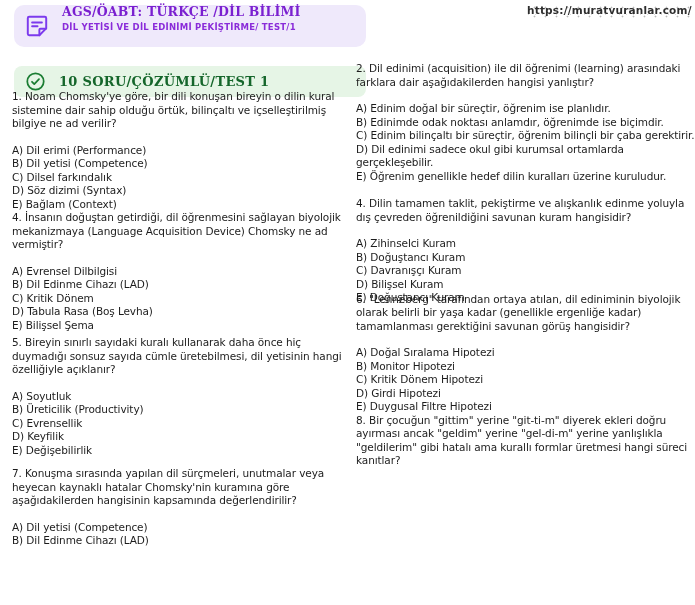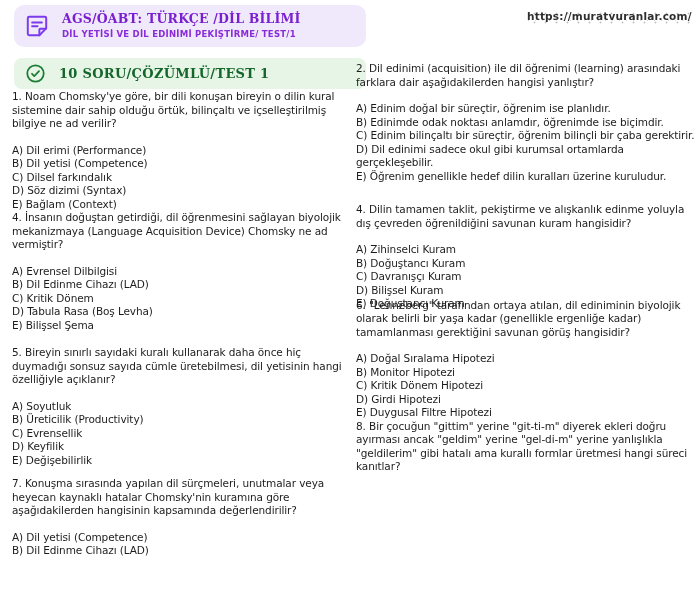--- a/index.html
+++ b/index.html
@@ -7,51 +7,51 @@
     position:relative;width:695px;height:605px;overflow:hidden;
     background:#ffffff;
     font-family:"DejaVu Sans",sans-serif;
     color:#1c1c1c;
   }
   
   .header-box{
     position:absolute;left:14px;top:5px;width:352px;height:42px;
     background:var(--purple-bg,#efe9fb);
     border-radius:10px;
-    display:flex;align-items:center;gap:12px;
+    display:flex;gap:12px;
     padding-left:10px;box-sizing:border-box;
   }
   .icon-wrap{display:flex;align-items:center;justify-content:center;flex:0 0 auto;}
   .header-text{display:flex;flex-direction:column;gap:3px;}
   .header-title{
     font-family:"DejaVu Serif",serif;font-weight:bold;
     font-size:12.5px;line-height:14px;letter-spacing:.2px;
     color:var(--purple-title,#7a1fd0);
   }
   .header-subtitle{
     font-family:"DejaVu Sans",sans-serif;font-weight:bold;
     font-size:8.5px;line-height:11px;letter-spacing:.25px;
     color:var(--purple-sub,#8a2bd9);
   }
   
   .watermark{
-    position:absolute;left:527px;top:8px;width:164px;height:18px;
+    position:absolute;left:527px;top:2px;width:164px;height:18px;
     text-align:center;
     font-family:"DejaVu Sans",sans-serif;font-weight:bold;
     font-size:10.5px;line-height:17px;letter-spacing:.2px;
     color:#2e2e2e;
     background-image:
       radial-gradient(circle, rgba(70,70,70,.38) .8px, transparent 1.1px),
       radial-gradient(circle, rgba(70,70,70,.22) .7px, transparent 1px);
     background-size:11px 9px,7px 13px;
     background-position:2px 1px,5px 6px;
   }
   
   .badge{
-    position:absolute;left:14px;top:58px;width:352px;height:31px;
+    position:absolute;left:14px;top:66px;width:352px;height:31px;
     background:var(--green-bg,#e6f5e6);
     border-radius:8px;
     display:flex;align-items:center;gap:13px;
     padding-left:11px;box-sizing:border-box;
   }
   .badge-text{
     font-family:"DejaVu Serif",serif;font-weight:bold;
     font-size:13px;letter-spacing:.3px;
     color:var(--green-text,#15662b);
   }
@@ -59,23 +59,23 @@
   .col{
     position:absolute;display:flex;flex-direction:column;
     font-size:10.5px;line-height:13.5px;letter-spacing:-0.1px;
   }
   .col-left{left:12px;top:90px;width:336px;}
   .col-right{left:356px;top:62px;width:340px;}
   .q-text{white-space:normal;}
   .options{margin-top:13px;}
   .option{white-space:normal;}
   
-  .col-left  .question:nth-child(3){margin-top:14px;}
+  .col-left  .question:nth-child(3){margin-top:4px;}
   .col-left  .question:nth-child(4){margin-top:10px;}
-  .col-right .question:nth-child(2){margin-top:20px;}
+  .col-right .question:nth-child(2){margin-top:14px;}
   .col-right .question:nth-child(3){margin-top:-12px;}
 </style>
 </head>
 <body>
 
 <div class="page" style="--purple-bg: #efe9fb; --purple-title: #7a1fd0; --purple-sub: #8a2bd9; --green-bg: #e6f5e6; --green-text: #15662b;">
 
   <div class="header-box">
     <span class="icon-wrap">
       <svg width="26" height="26" viewBox="0 0 24 24" fill="none" stroke="#7c3aed" stroke-width="1.8" stroke-linecap="round" stroke-linejoin="round">

